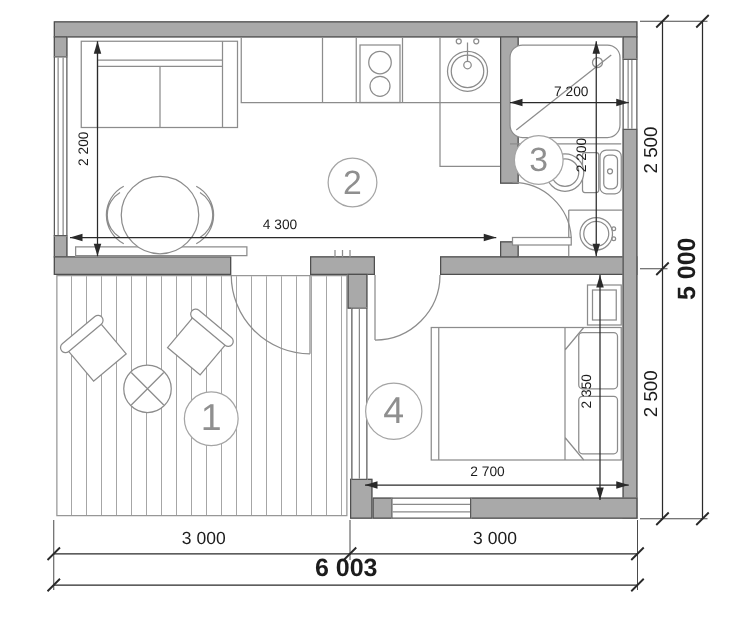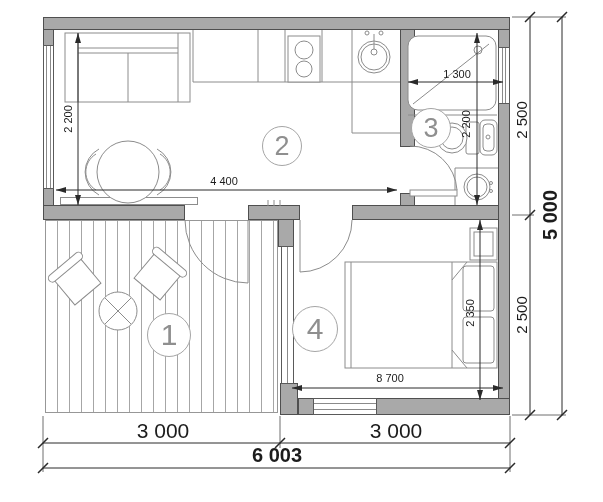--- a/index.html
+++ b/index.html
@@ -23,21 +23,21 @@
   svg{position:absolute;left:0;top:0;}
   .f{fill:none;stroke:var(--furniture_line);stroke-width:1;}
   .fw{fill:#fff;stroke:var(--furniture_line);stroke-width:1;}
   .dl{fill:none;stroke:var(--dim_line);stroke-width:1;}
   .xl{fill:none;stroke:#4a4a4a;stroke-width:0.8;}
   .tk{fill:none;stroke:var(--dim_line);stroke-width:1.5;}
   .ar{fill:var(--dim_line);stroke:none;}
   .dim{position:absolute;color:var(--dim_text);font-size:11px;line-height:1;white-space:nowrap;
        transform:translate(-50%,-50%);}
   .dim.rot{transform:translate(-50%,-50%) rotate(-90deg);}
-  .dim.md{font-size:21px;}
+  .dim.md{font-size:14px;}
   .dim.md.rot{font-size:15px;}
   .dim.lg{font-size:20px;font-weight:bold;}
   .rlabel{position:absolute;border:1px solid #a5a5a5;border-radius:50%;background:#fff;
           display:flex;align-items:center;justify-content:center;color:var(--label);
           transform:translate(-50%,-50%);}
 </style>
 </head>
 <body>
 
 <div id="plan">
@@ -216,25 +216,25 @@
     <span>2</span>
   </div>
   <div class="rlabel" style="left:431px;top:128px;width:38px;height:38px;font-size:27px">
     <span>3</span>
   </div>
   <div class="rlabel" style="left:315px;top:329px;width:44px;height:44px;font-size:30px">
     <span>4</span>
   </div>
 
   <div class="dim rot" style="left:68px;top:119px">2 200</div>
-  <div class="dim" style="left:224px;top:181px">4 400</div>
-  <div class="dim" style="left:457px;top:74px">1 300</div>
+  <div class="dim" style="left:224px;top:181px">4 300</div>
+  <div class="dim" style="left:457px;top:74px">7 200</div>
   <div class="dim rot" style="left:466px;top:124px">2 200</div>
   <div class="dim rot" style="left:470px;top:313px">2 350</div>
-  <div class="dim" style="left:390px;top:378px">8 700</div>
+  <div class="dim" style="left:390px;top:378px">2 700</div>
 
   <div class="dim md" style="left:163px;top:430px">3 000</div>
   <div class="dim md" style="left:396px;top:430px">3 000</div>
   <div class="dim lg" style="left:277px;top:455px">6 003</div>
 
   <div class="dim md rot" style="left:521px;top:120px">2 500</div>
   <div class="dim md rot" style="left:521px;top:315px">2 500</div>
   <div class="dim lg rot" style="left:550px;top:215px">5 000</div>
 
 </div>

